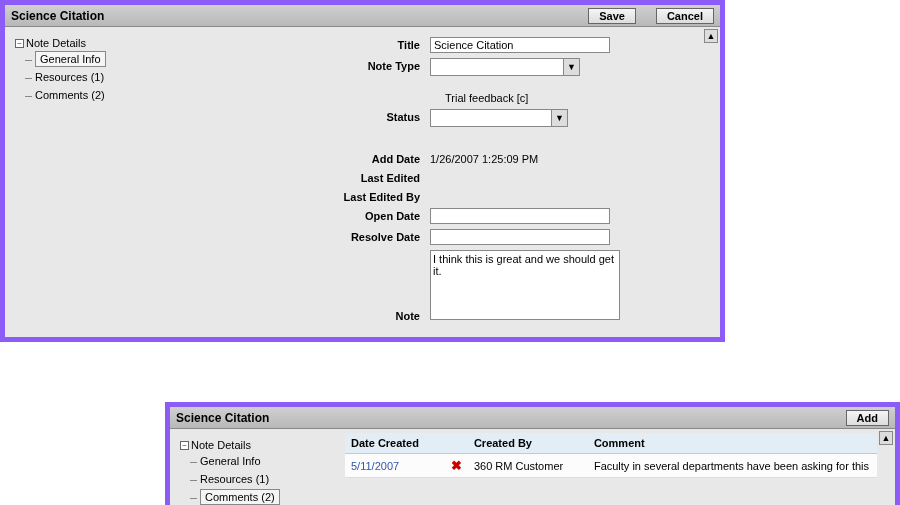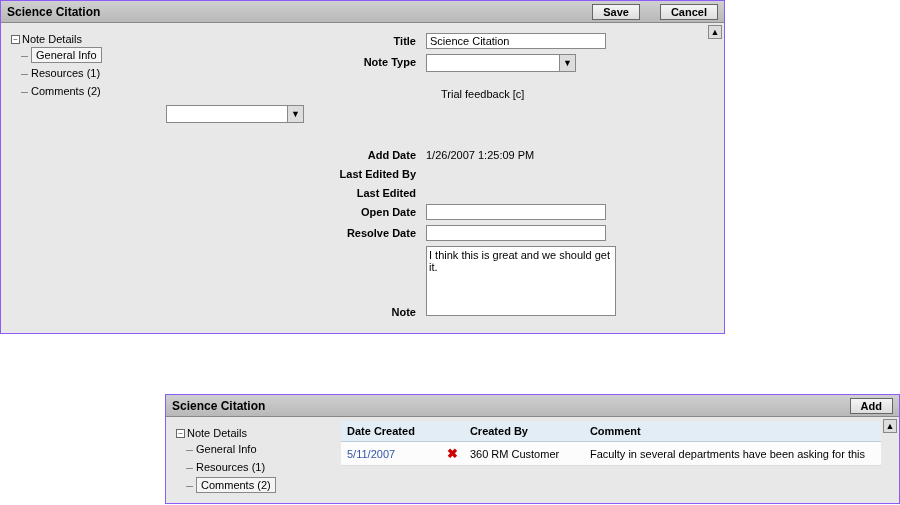--- a/index.html
+++ b/index.html
@@ -5,21 +5,21 @@
     * { box-sizing: border-box; }
     body {
       margin: 0;
       padding: 0;
       font-family: Verdana, Arial, sans-serif;
       font-size: 11px;
       background: #fff;
       width: 900px;
     }
     .window {
-      border: 1px solid #8b5cf6;
+      border: 5px solid #8b5cf6;
       background: #14532d;
       margin-bottom: 60px;
       position: relative;
     }
     .window2 {
       margin-left: 165px;
       width: 735px;
     }
     .titlebar {
       background: linear-gradient(#d0d0d0, #b8b8b8);
@@ -252,37 +252,38 @@
       <div class="form-row">
         <div class="form-label">Note Type</div>
         <div class="form-value">
           <div class="select-wrap" style="width:150px;">
             <div class="sel-text">Trial feedback [c]</div>
             <div class="sel-arrow">▼</div>
           </div>
         </div>
       </div>
       <div class="form-row">
+        <div class="form-label">Status</div>
         <div class="form-value">
           <div class="select-wrap" style="width:138px;">
             <div class="sel-text"></div>
             <div class="sel-arrow">▼</div>
           </div>
         </div>
       </div>
       <div class="form-row">
         <div class="form-label">Add Date</div>
         <div class="form-value"><span class="static-val">1/26/2007 1:25:09 PM</span></div>
       </div>
       <div class="form-row">
+        <div class="form-label">Last Edited</div>
+        <div class="form-value"><span class="static-val"></span></div>
+      </div>
+      <div class="form-row">
         <div class="form-label">Last Edited By</div>
-        <div class="form-value"><span class="static-val"></span></div>
-      </div>
-      <div class="form-row">
-        <div class="form-label">Last Edited</div>
         <div class="form-value"><span class="static-val"></span></div>
       </div>
       <div class="form-row">
         <div class="form-label">Open Date</div>
         <div class="form-value"><input type="text" value="" style=""></div>
       </div>
       <div class="form-row">
         <div class="form-label">Resolve Date</div>
         <div class="form-value"><input type="text" value="" style=""></div>
       </div>

